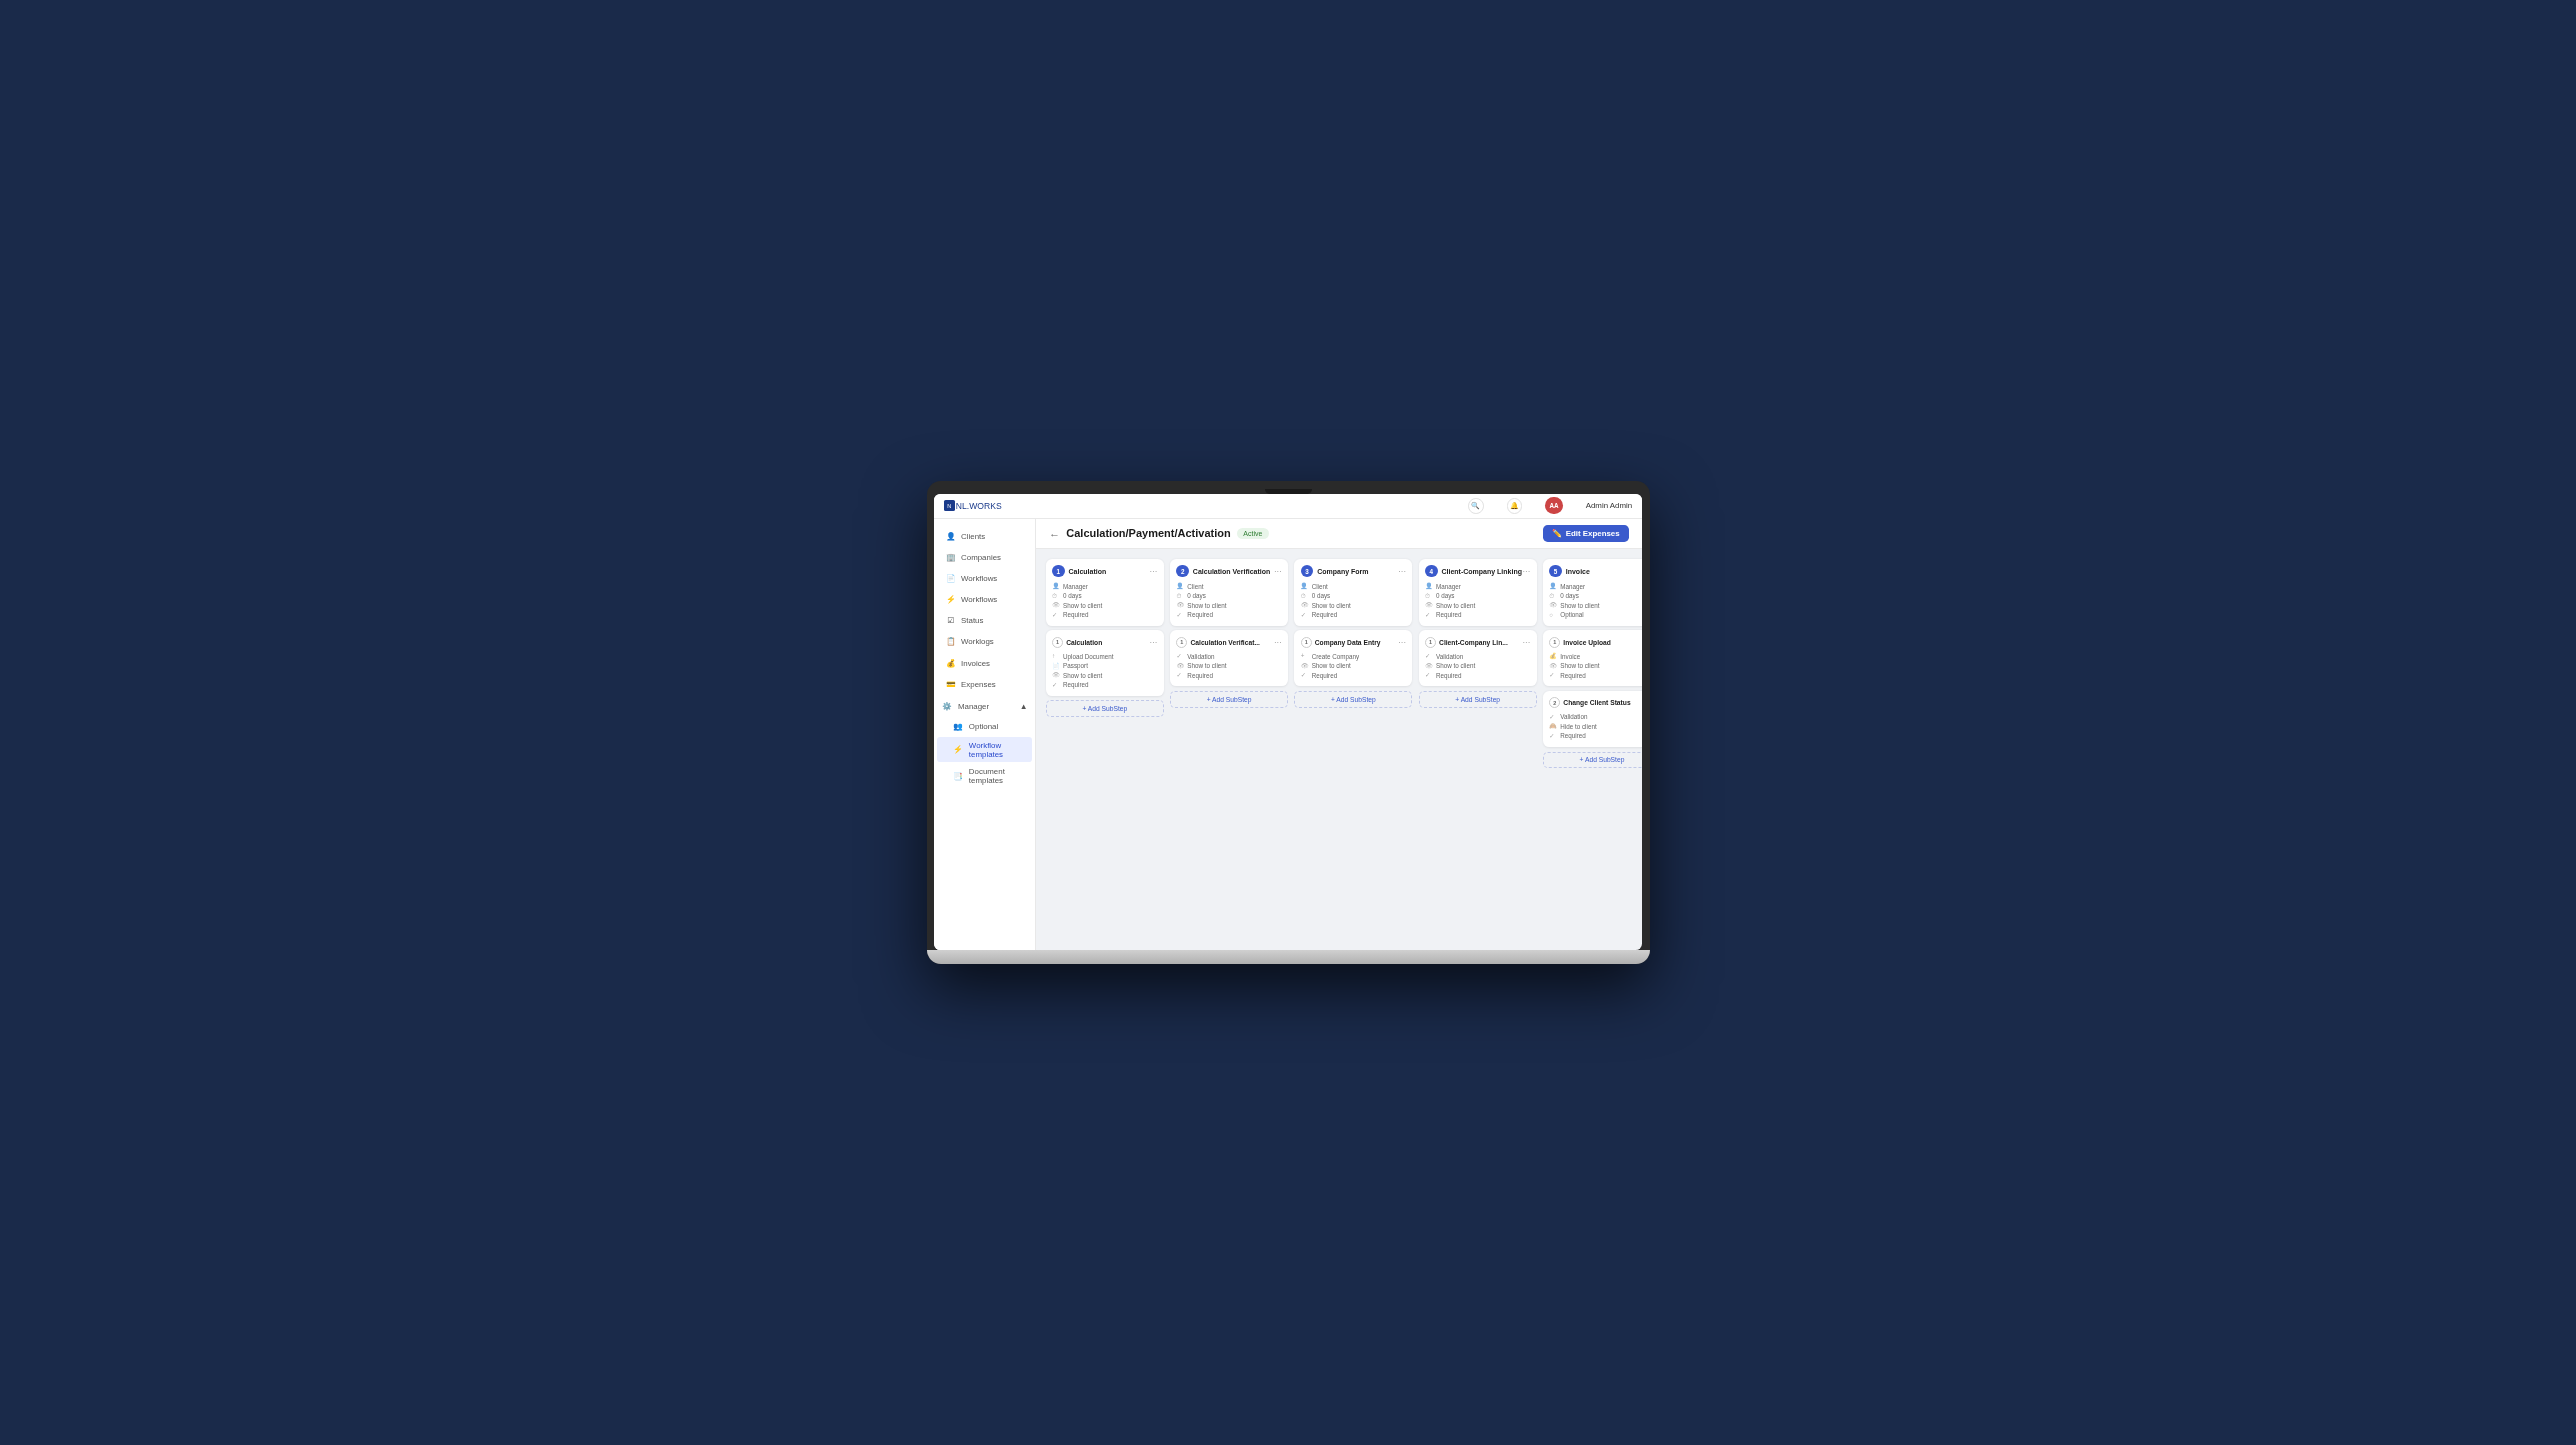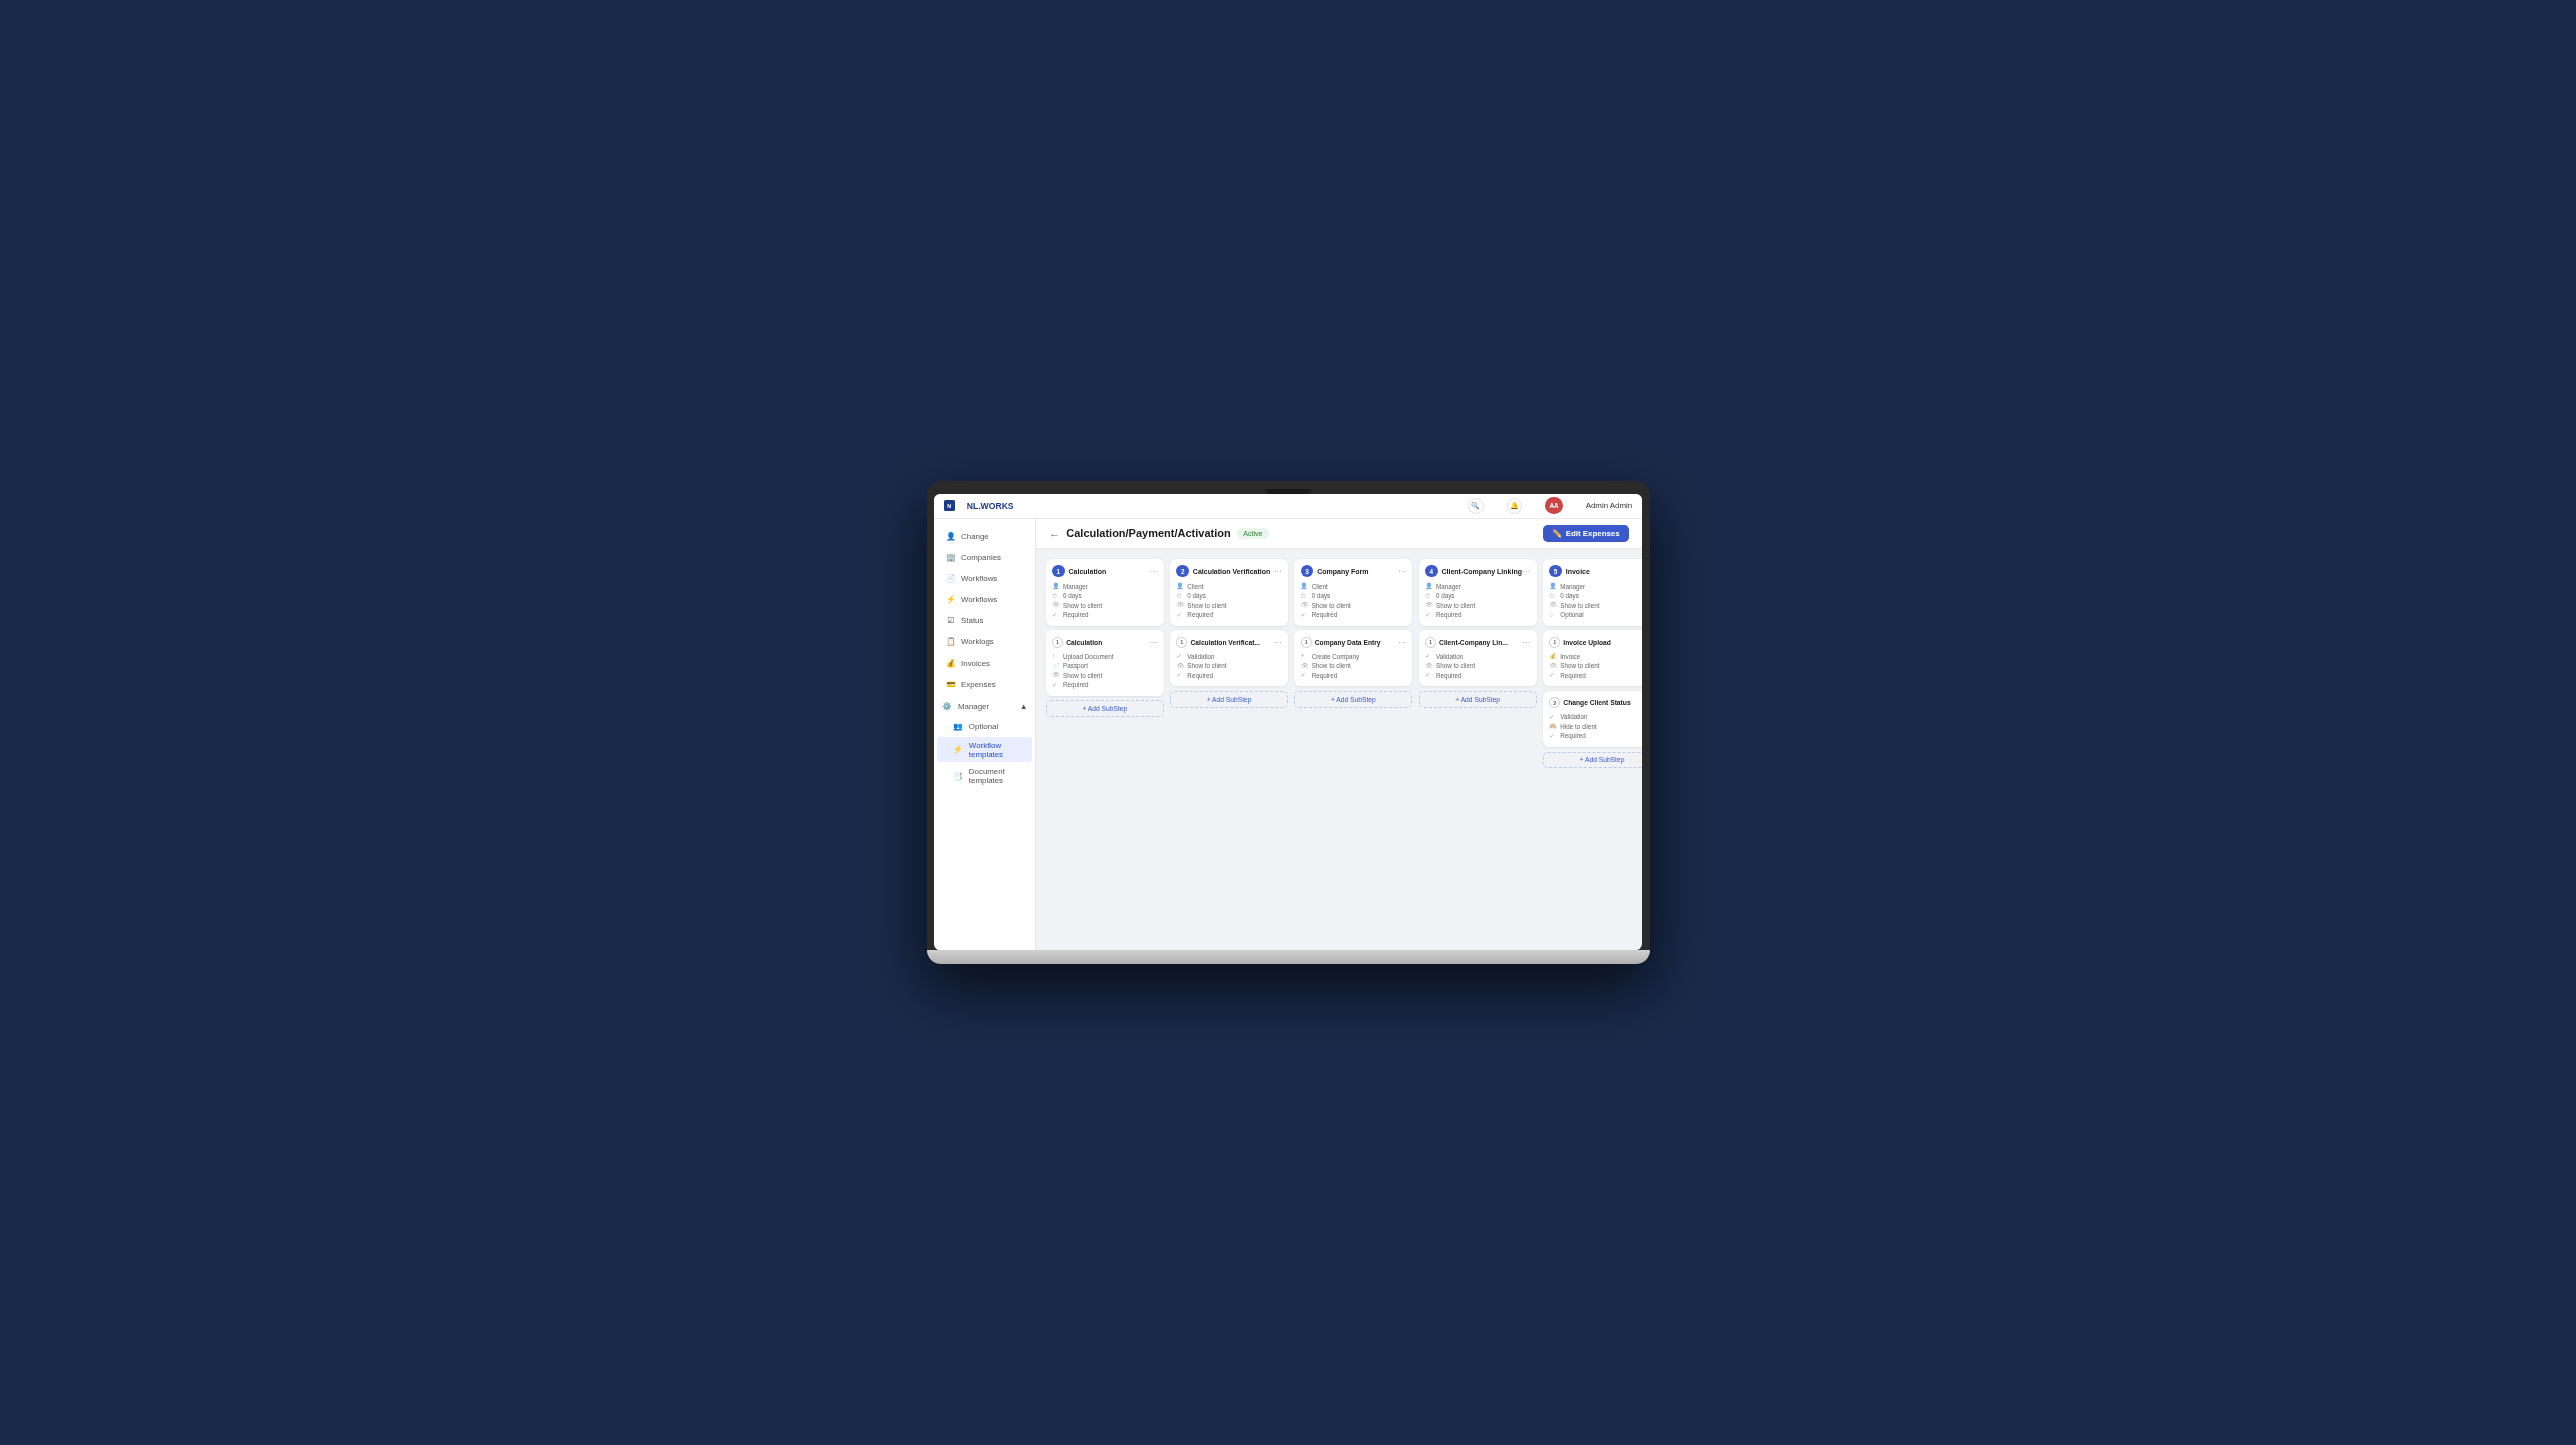--- a/index.html
+++ b/index.html
@@ -54,22 +54,22 @@
       display: flex;
       align-items: center;
       justify-content: space-between;
       padding: 0 9.4px;
       border-bottom: 0.8px solid #e8e8e8;
       flex-shrink: 0;
     }
     .logo {
       display: flex;
       align-items: flex-end;
-      gap: 12px;
-      font-weight: 700;
+      gap: 1px;
+      font-weight: 400;
       font-size: 8.6px;
       color: #1a3a8a;
     }
     .logo-icon {
       width: 11px;
       height: 11px;
       background: #1a3a8a;
       border-radius: 1.6px;
       display: flex;
       align-items: center;
@@ -365,21 +365,21 @@
           <div class="avatar">AA</div>
           <span class="admin-name">Admin Admin</span>
         </div>
       </div>
 
       <div class="main-layout">
 
         <div class="sidebar">
           <div class="sidebar-item">
             <span class="sidebar-item-icon">👤</span>
-            <span>Change</span>
+            <span>Clients</span>
           </div>
           <div class="sidebar-item">
             <span class="sidebar-item-icon">🏢</span>
             <span>Companies</span>
           </div>
           <div class="sidebar-item">
             <span class="sidebar-item-icon">📄</span>
             <span>Workflows</span>
           </div>
           <div class="sidebar-item">

